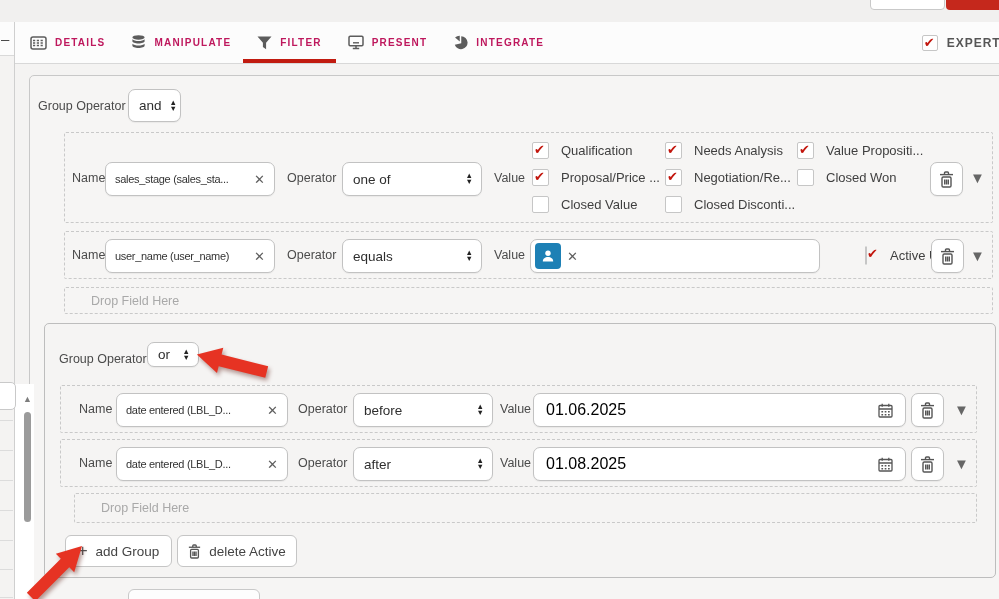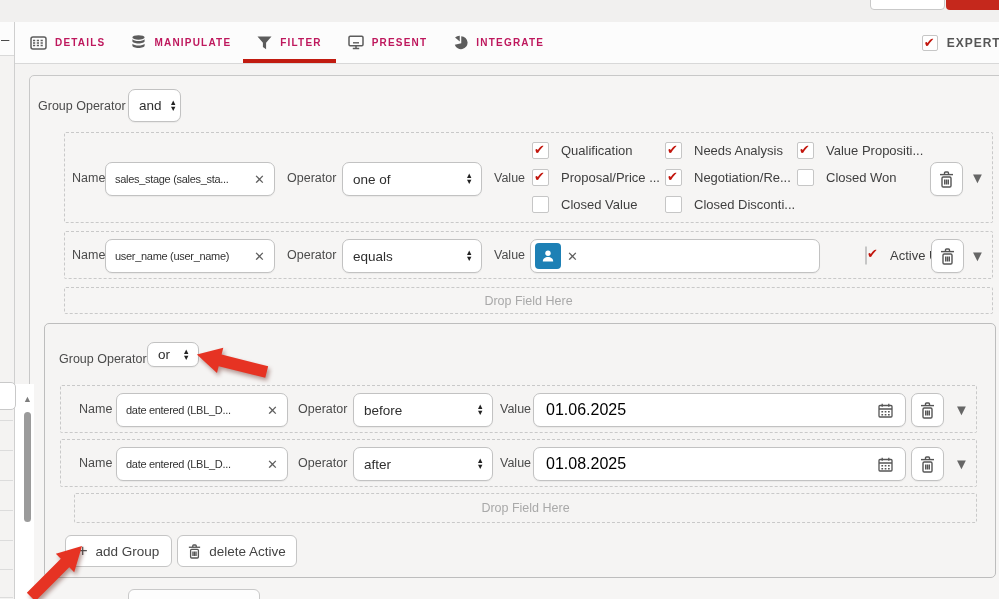--- a/index.html
+++ b/index.html
@@ -43,21 +43,21 @@
   .spin{display:flex;align-items:center;justify-content:space-between;padding:0 8px 0 10px;cursor:pointer;}
   .spin .val,.sel .val{font-size:13.5px;color:#2e2e2e;}
   .arrows{display:flex;flex-direction:column;align-items:center;line-height:6px;font-size:7.5px;color:#222;}
   .sel{display:flex;align-items:center;justify-content:space-between;padding:0 8px 0 10px;cursor:pointer;}
   .chip{display:flex;align-items:center;padding:0 9px;cursor:pointer;}
   .chip .val{flex:1;font-size:11px;letter-spacing:-0.3px;color:#333;white-space:nowrap;overflow:hidden;}
   .xic{font-size:13px;color:#5e5e5e;margin-left:6px;cursor:pointer;flex-shrink:0;}
   .trash{display:flex;align-items:center;justify-content:center;width:33px;height:34px;cursor:pointer;}
   .dd{font-size:15px;color:#666;cursor:pointer;line-height:1;}
   .drow{position:absolute;border:1px dashed #c9c9c9;border-radius:2px;box-sizing:border-box;}
-  .dropzone{position:absolute;border:1px dashed #c9c9c9;border-radius:2px;box-sizing:border-box;display:flex;align-items:center;justify-content:center;}
+  .dropzone{position:absolute;border:1px dashed #c9c9c9;border-radius:2px;box-sizing:border-box;display:flex;align-items:center;padding-left:26px;}
   .dropzone span{font-size:12.5px;color:#a9a9a9;}
   .rowlbl{position:absolute;top:0;bottom:0;display:flex;align-items:center;}
   .btn{display:inline-flex;align-items:center;justify-content:center;gap:8px;background:#fff;border:1px solid #c5c5c5;border-radius:6px;box-sizing:border-box;cursor:pointer;font-size:13.5px;color:#444;}
 
   
   .ogroup{left:29px;top:75px;width:1120px;height:560px;background:#f6f5f4;border:1px solid #c8c8c8;border-radius:5px;}
   .ngroup{position:absolute;left:14px;top:247px;width:952px;height:255px;background:#f5f4f3;border:1px solid #bdbdbd;border-radius:5px;box-sizing:border-box;}
 
   .optgrid{position:absolute;left:467px;top:9px;width:400px;display:grid;grid-template-columns:133px 132px 135px;row-gap:10px;}
   .optcell{display:flex;align-items:center;gap:12px;height:17px;}

